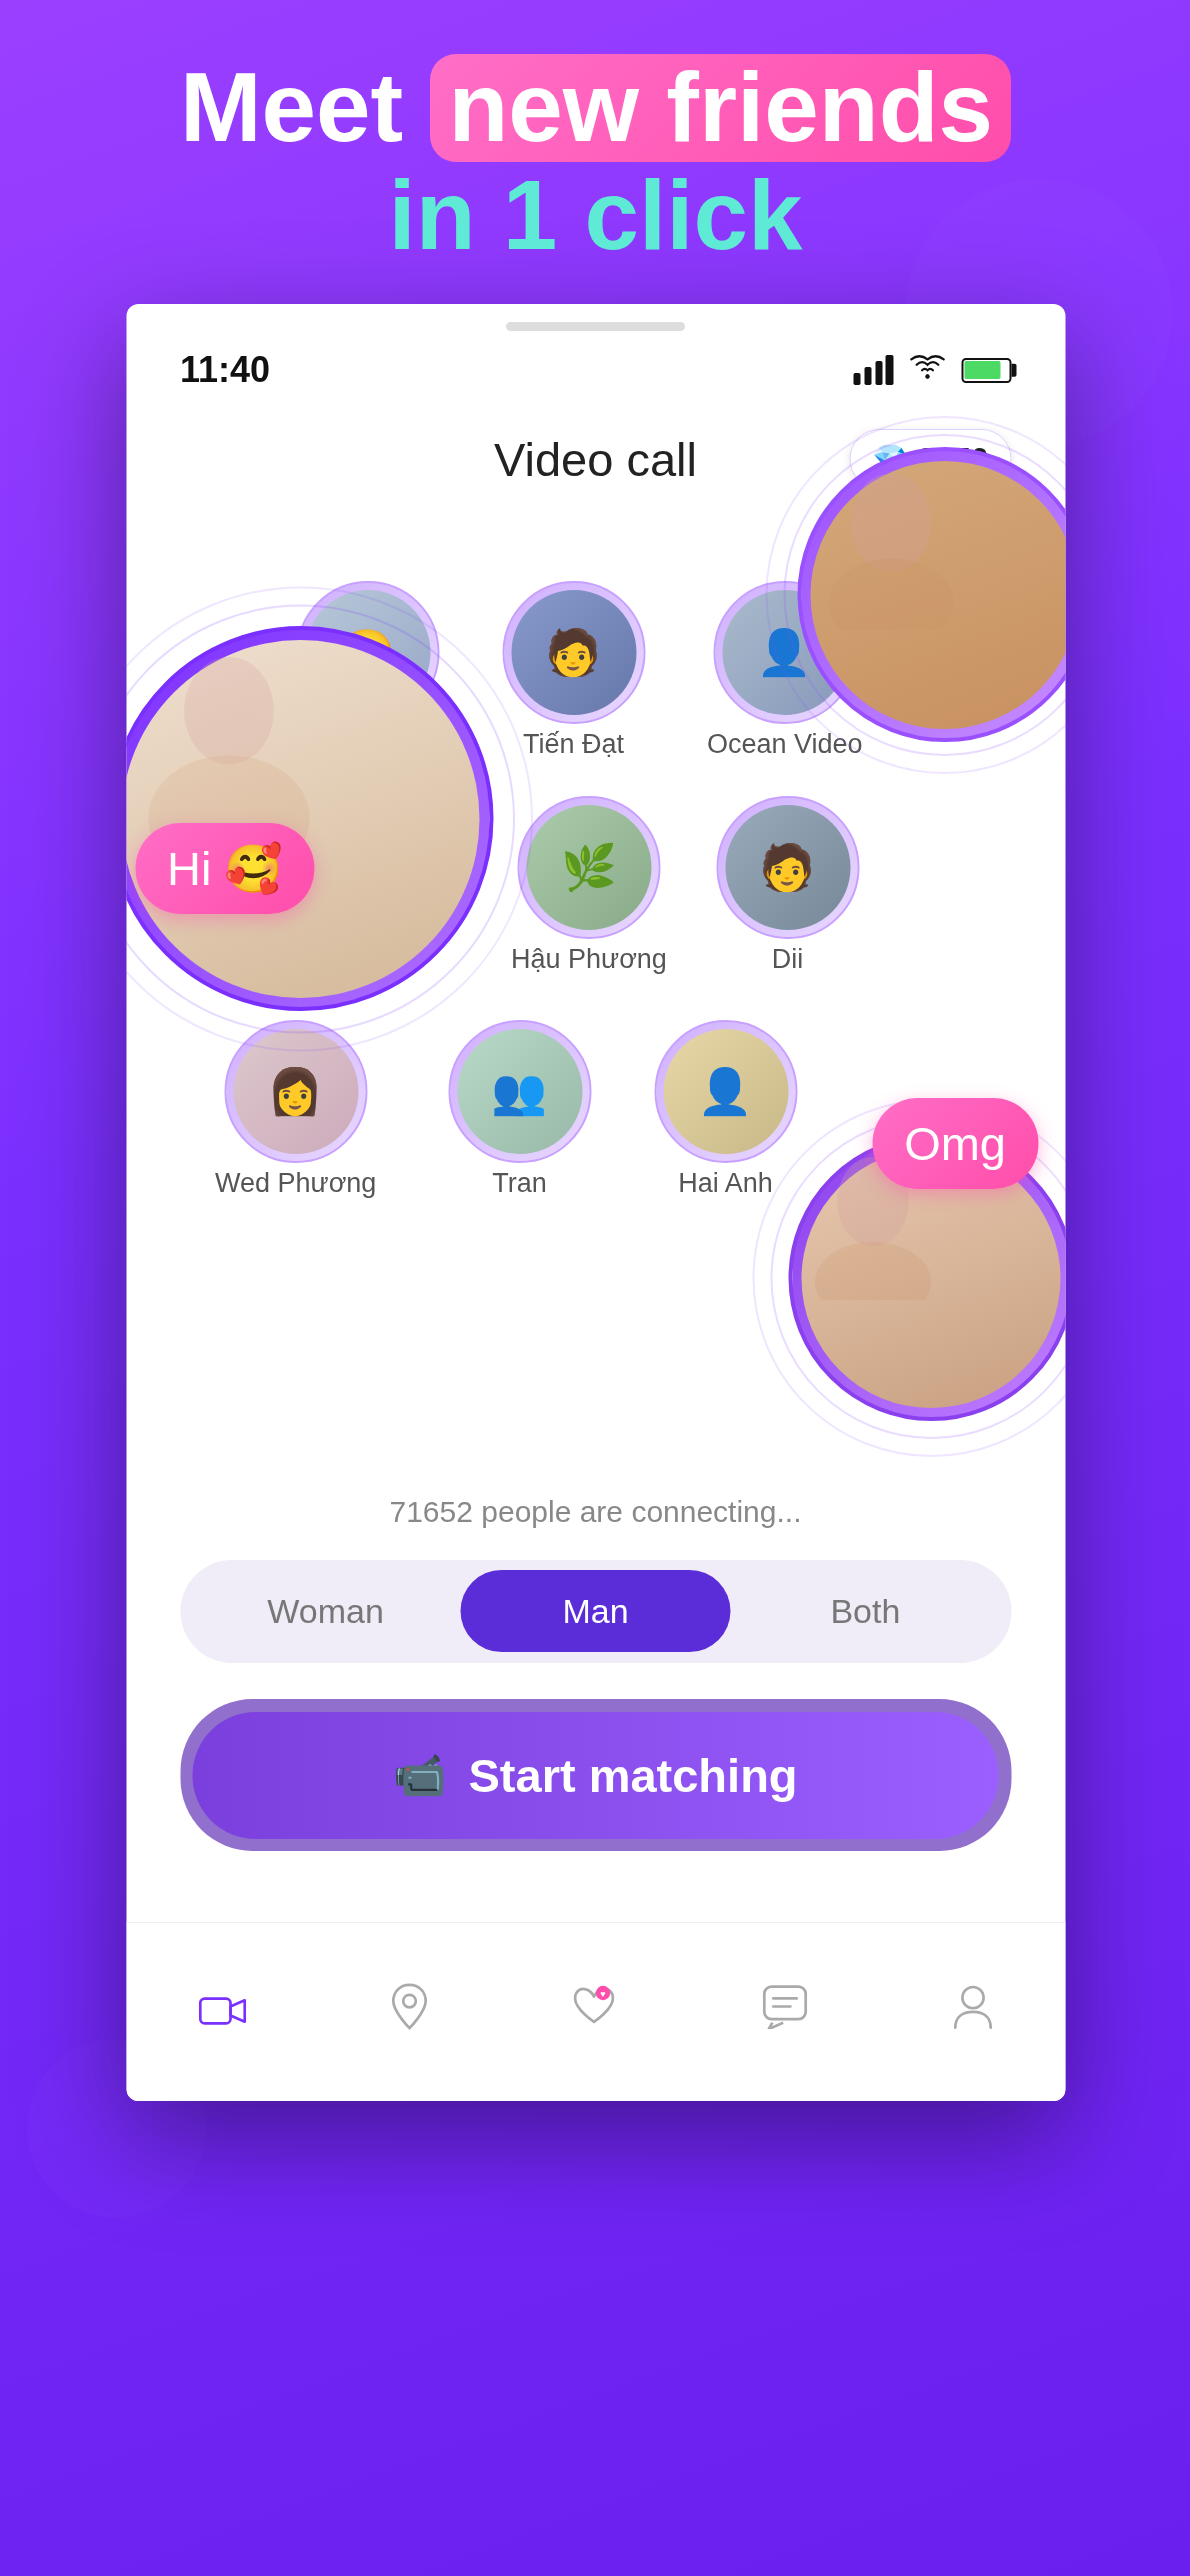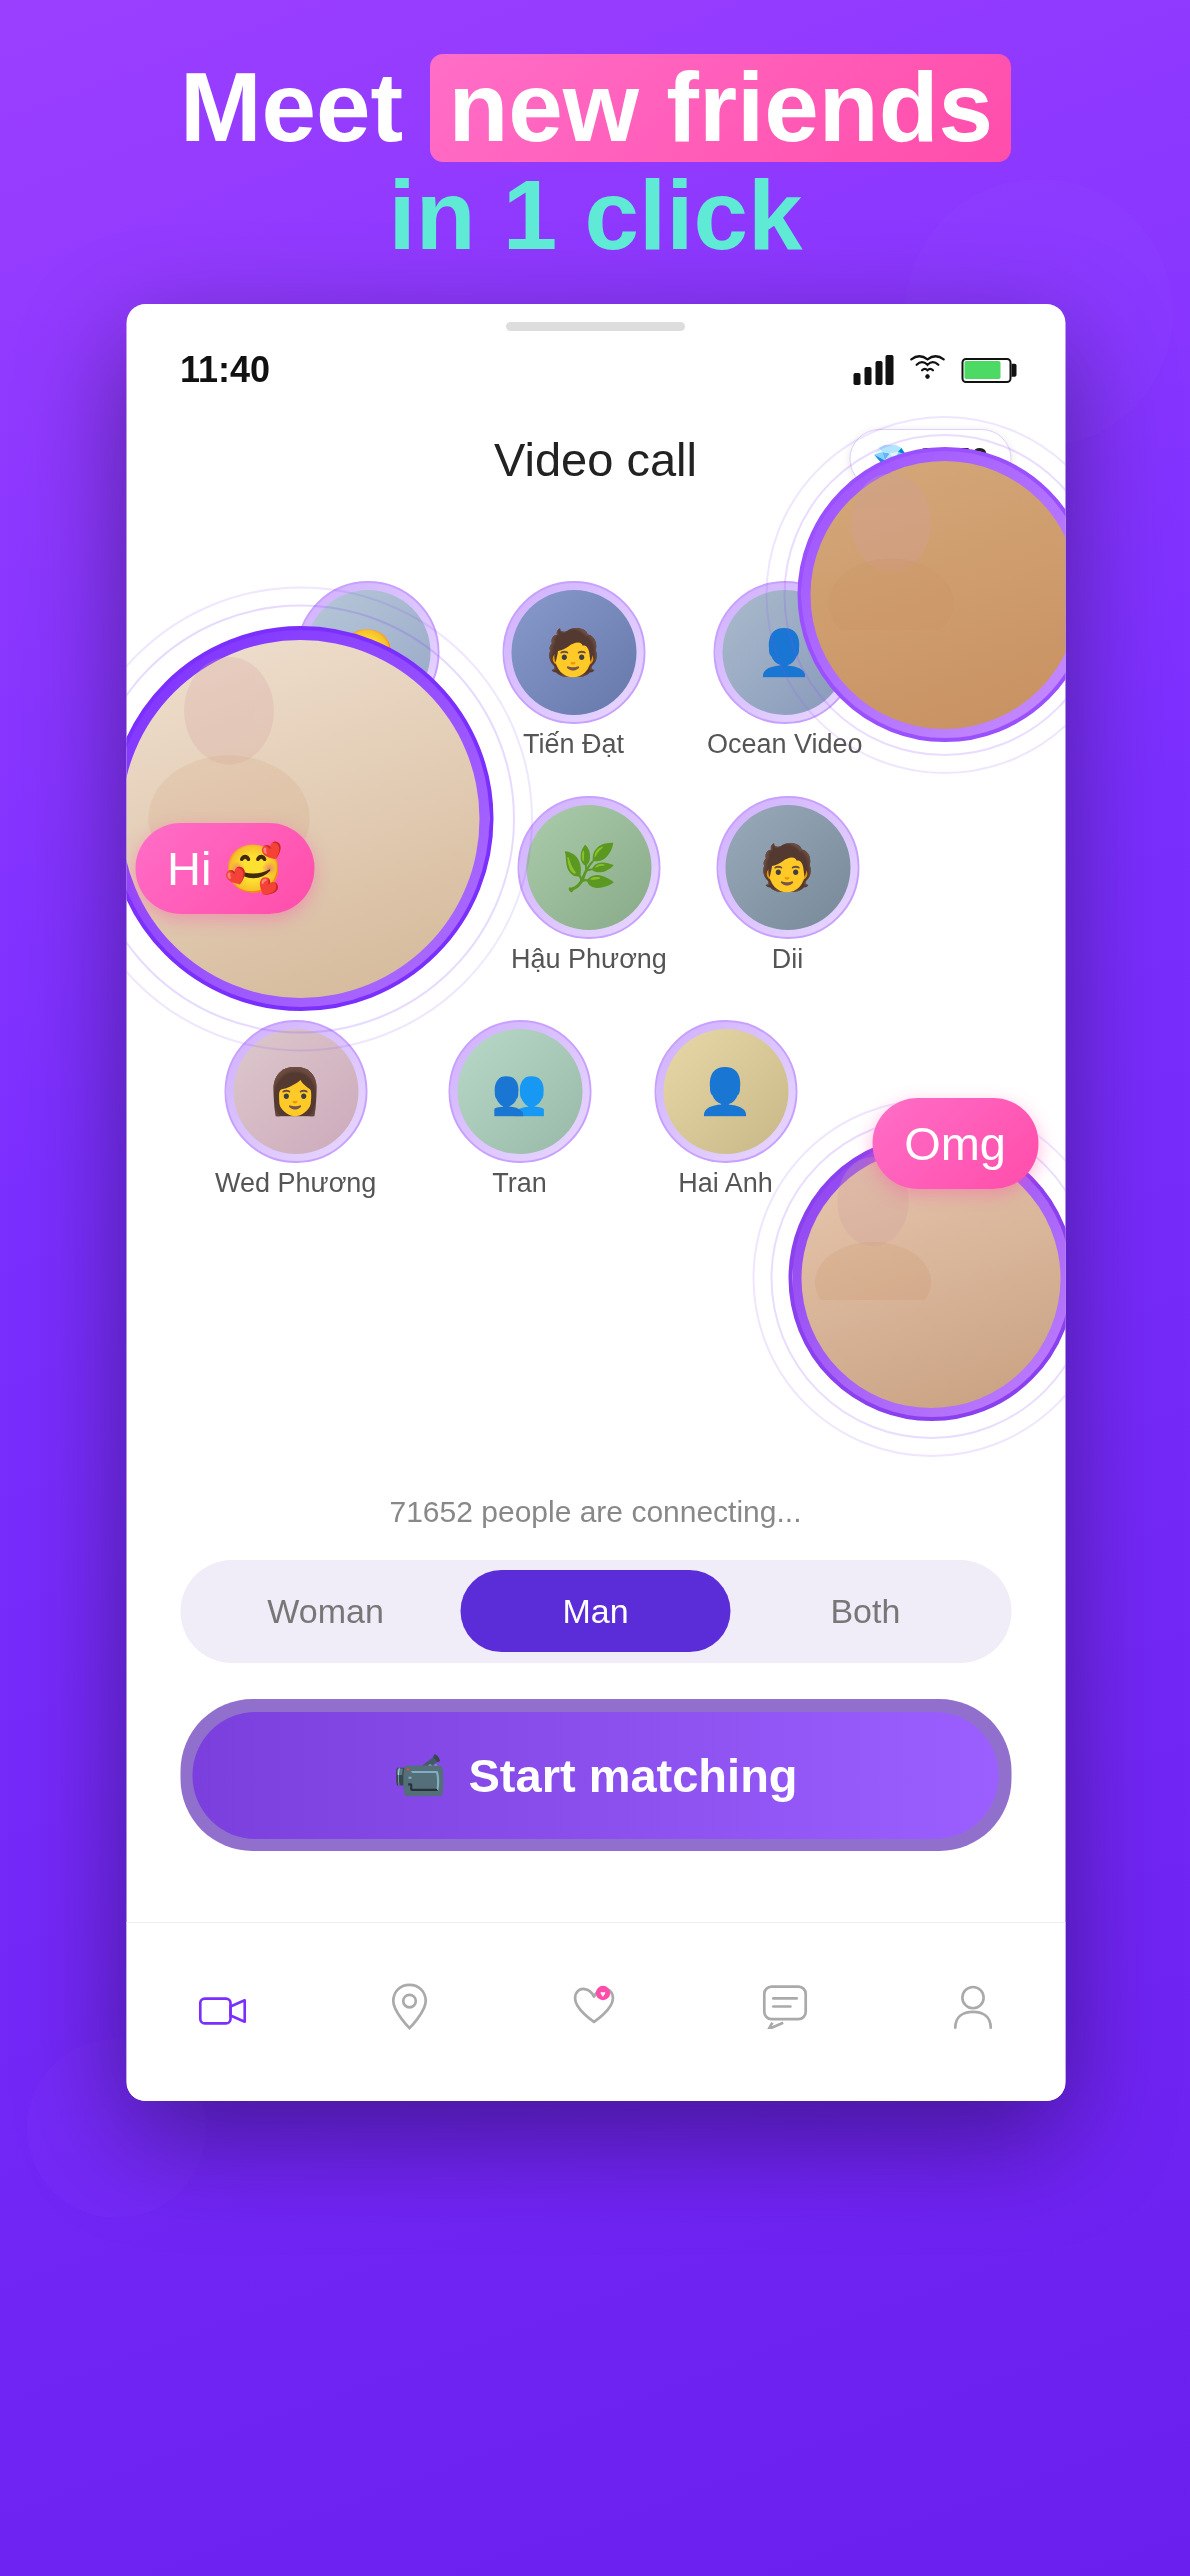--- a/index.html
+++ b/index.html
@@ -37,41 +37,41 @@
       z-index: 10;
     }
     .header-line1 {
       font-size: 98px;
       font-weight: 900;
       color: white;
       line-height: 1.1;
     }
     .header-highlight {
       background: linear-gradient(135deg, #FF6EC7, #FF4DAA);
-      border-radius: 13px;
+      border-radius: 26px;
       padding: 0 18px;
       display: inline-block;
     }
     .header-line2 {
       font-size: 98px;
       font-weight: 900;
       color: #5eead4;
       line-height: 1.1;
     }
 
     
     .phone {
       position: absolute;
       top: 304px;
       left: 50%;
       transform: translateX(-50%);
       width: 939px;
       height: 1797px;
       background: white;
-      border-radius: 19px;
+      border-radius: 12px;
       box-shadow: 0 36px 107px rgba(0,0,0,0.4);
       overflow: hidden;
       z-index: 5;
     }
 
     
     .notch {
       position: absolute;
       top: 18px;
       left: 50%;

